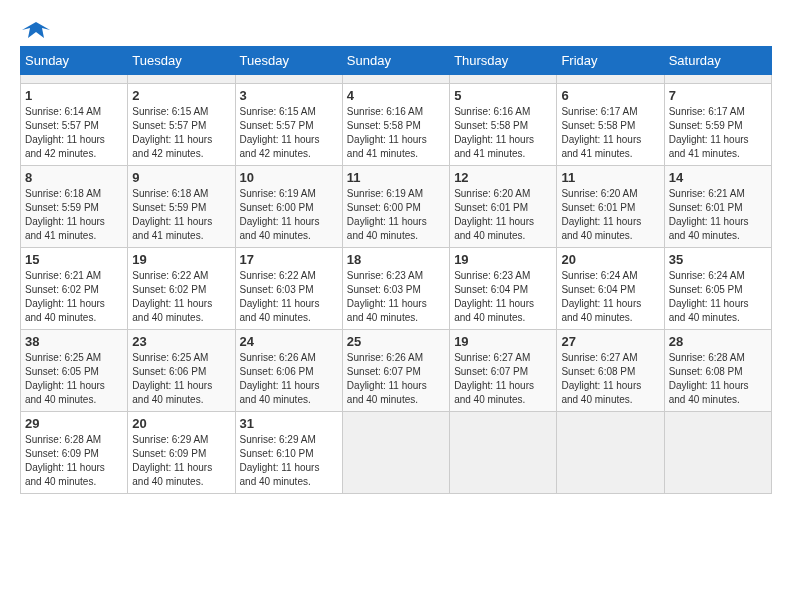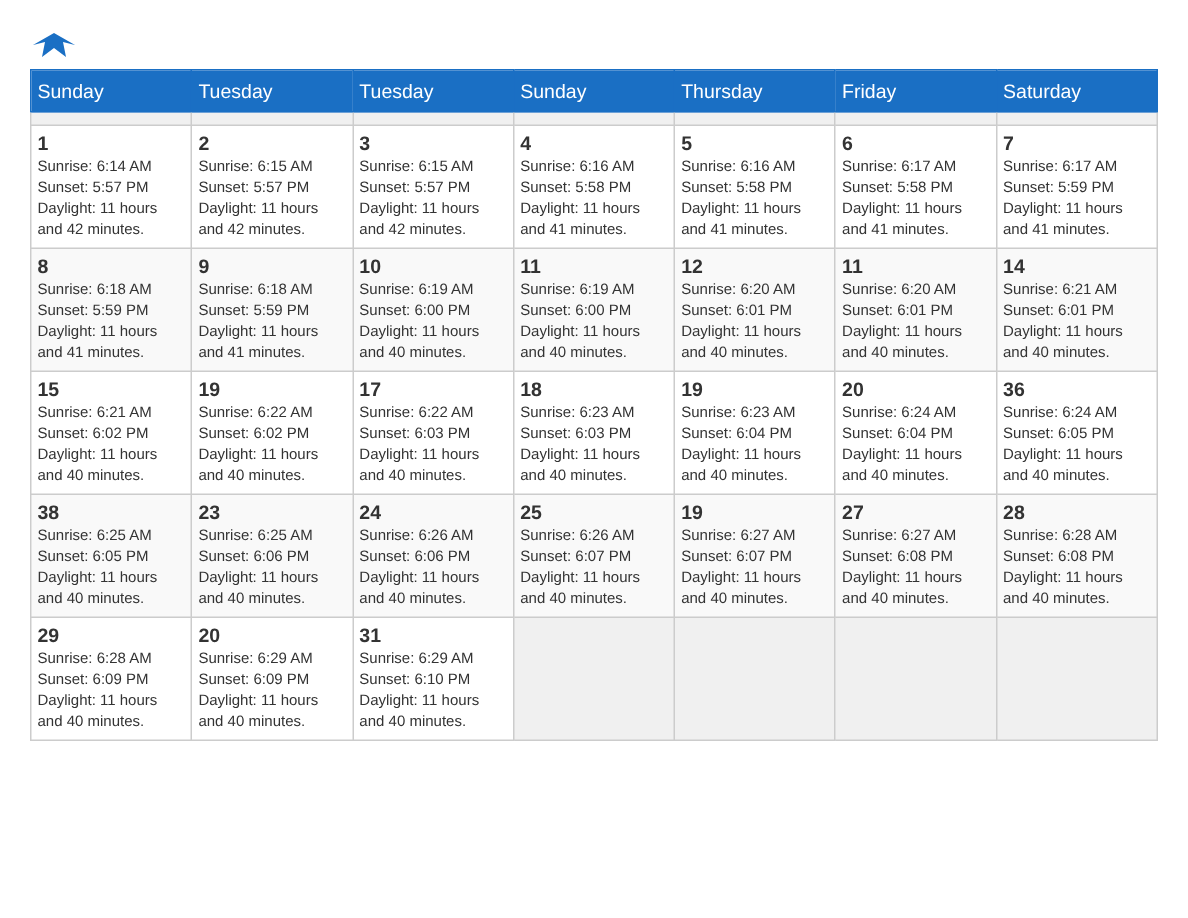--- a/index.html
+++ b/index.html
@@ -196,21 +196,21 @@
         </td>
         <td>
           <span class="day-number">19</span>
           <div class="day-info">Sunrise: 6:23 AM<br>Sunset: 6:04 PM<br>Daylight: 11 hours and 40 minutes.</div>
         </td>
         <td>
           <span class="day-number">20</span>
           <div class="day-info">Sunrise: 6:24 AM<br>Sunset: 6:04 PM<br>Daylight: 11 hours and 40 minutes.</div>
         </td>
         <td>
-          <span class="day-number">36</span>
+          <span class="day-number">35</span>
           <div class="day-info">Sunrise: 6:24 AM<br>Sunset: 6:05 PM<br>Daylight: 11 hours and 40 minutes.</div>
         </td>
       </tr>
       <tr>
         <td>
           <span class="day-number">38</span>
           <div class="day-info">Sunrise: 6:25 AM<br>Sunset: 6:05 PM<br>Daylight: 11 hours and 40 minutes.</div>
         </td>
         <td>
           <span class="day-number">23</span>

